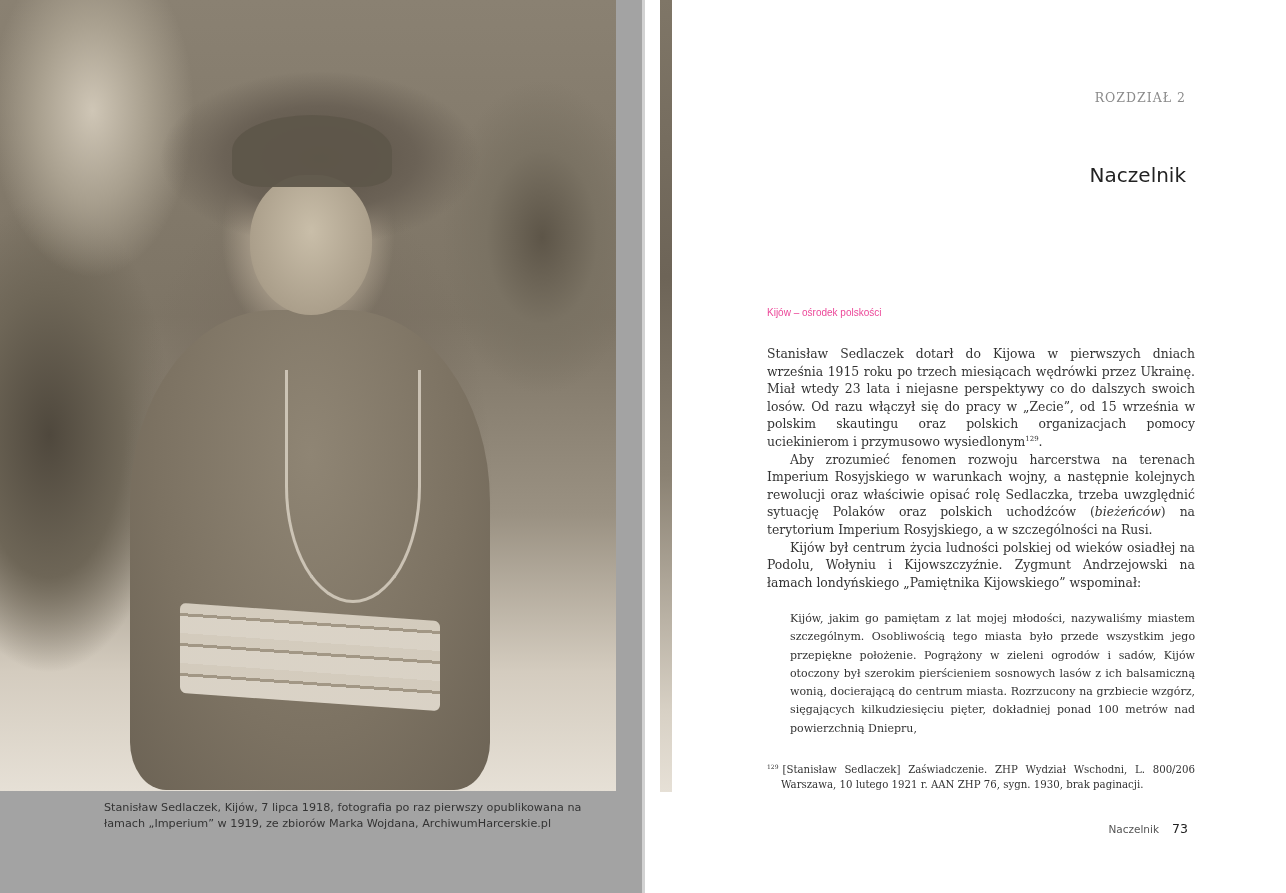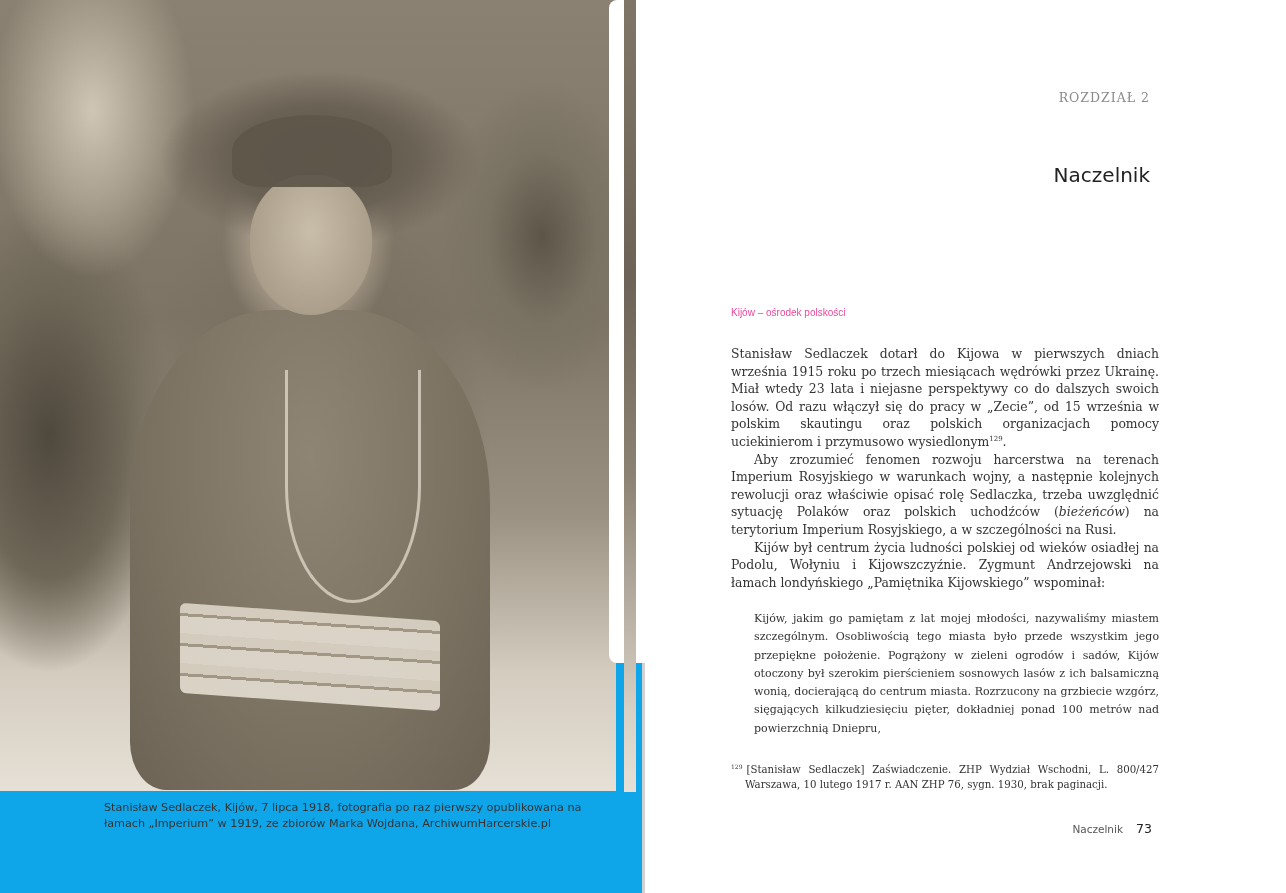--- a/index.html
+++ b/index.html
@@ -1,19 +1,19 @@
 <!DOCTYPE html>
 <html><head>
 <meta charset="utf-8">
 <style>
   html, body { margin: 0; padding: 0; background: #ffffff; }
   body { width: 1286px; height: 893px; position: relative; overflow: hidden; }
 
   
-  .left-page { position: absolute; left: 0; top: 0; width: 643px; height: 893px; background: #0ea5e9; }
+  .left-page { position: absolute; left: 0; top: 0; width: 643px; height: 893px; background: #a3a3a3; }
   .photo {
     position: absolute; left: 0; top: 0; width: 616px; height: 791px; overflow: hidden;
     background:
       radial-gradient(ellipse 26% 11% at 52% 20%, #5a5146 0%, #6b6256 60%, rgba(0,0,0,0) 100%),
       radial-gradient(ellipse 14% 14% at 50% 30%, #c4b8a5 0%, #a89c8a 60%, rgba(0,0,0,0) 100%),
       radial-gradient(ellipse 30% 40% at 50% 62%, #8c8273 0%, #7a7062 55%, rgba(0,0,0,0) 100%),
       radial-gradient(ellipse 22% 28% at 15% 14%, #cfc6b6 0%, #a9a08f 40%, rgba(0,0,0,0) 75%),
       radial-gradient(ellipse 18% 22% at 88% 30%, #5d5548 0%, #7a7263 50%, rgba(0,0,0,0) 90%),
       radial-gradient(ellipse 20% 30% at 8% 55%, #4f483d 0%, #6e6657 60%, rgba(0,0,0,0) 100%),
       linear-gradient(180deg, #8a8172 0%, #7d7465 40%, #9a9182 65%, #d4ccbf 85%, #e6e0d6 100%);
@@ -43,21 +43,21 @@
   }
   .caption {
     position: absolute; left: 104px; top: 800px; width: 480px;
     font-family: "DejaVu Sans", sans-serif; font-size: 11.2px; line-height: 16px; color: #333;
   }
 
   
   .gutter-line { position: absolute; left: 642px; top: 0; width: 3px; height: 893px; background: #d2d2d2; }
 
   
-  .right-page { position: absolute; left: 609px; top: 0; width: 641px; height: 663px; background: #fff; border-radius: 8px; }
+  .right-page { position: absolute; left: 645px; top: 0; width: 641px; height: 663px; background: #fff; border-radius: 8px; }
   .photo-strip {
     position: absolute; left: 15px; top: 0; width: 12px; height: 792px;
     background: linear-gradient(180deg, #7f7667 0%, #6d6457 35%, #8b8273 60%, #d8d1c5 90%, #e6e0d6 100%);
   }
   .chapter-label {
     position: absolute; right: 100px; top: 90px;
     font-family: "DejaVu Serif", serif; font-size: 12.5px; letter-spacing: 1px; color: #8a8a8a;
   }
   .chapter-title {
     position: absolute; right: 100px; top: 163px;
@@ -122,19 +122,19 @@
   <div class="section-heading">Kijów – ośrodek polskości</div>
 
   <div class="body-text">
     <p><span>Stanisław Sedlaczek dotarł do Kijowa w pierwszych dniach września 1915 roku po trzech miesiącach wędrówki przez Ukrainę. Miał wtedy 23 lata i niejasne perspektywy co do dalszych swoich losów. Od razu włączył się do pracy w „Zecie”, od 15 września w polskim skautingu oraz polskich organizacjach pomocy uciekinierom i przymusowo wysiedlonym</span><sup>129</sup><span>.</span></p>
     <p class="indent"><span>Aby zrozumieć fenomen rozwoju harcerstwa na terenach Imperium Rosyjskiego w warunkach wojny, a następnie kolejnych rewolucji oraz właściwie opisać rolę Sedlaczka, trzeba uwzględnić sytuację Polaków oraz polskich uchodźców (</span><em>bieżeńców</em><span>) na terytorium Imperium Rosyjskiego, a w szczególności na Rusi.</span></p>
     <p class="indent">Kijów był centrum życia ludności polskiej od wieków osiadłej na Podolu, Wołyniu i Kijowszczyźnie. Zygmunt Andrzejowski na łamach londyńskiego „Pamiętnika Kijowskiego” wspominał:</p>
   </div>
 
   <div class="quote">Kijów, jakim go pamiętam z lat mojej młodości, nazywaliśmy miastem szczególnym. Osobliwością tego miasta było przede wszystkim jego przepiękne położenie. Pogrążony w zieleni ogrodów i sadów, Kijów otoczony był szerokim pierścieniem sosnowych lasów z ich balsamiczną wonią, docierającą do centrum miasta. Rozrzucony na grzbiecie wzgórz, sięgających kilkudziesięciu pięter, dokładniej ponad 100 metrów nad powierzchnią Dniepru,</div>
 
-  <div class="footnote"><sup>129</sup><span>[Stanisław Sedlaczek] Zaświadczenie. ZHP Wydział Wschodni, L. 800/427 Warszawa, 10 lutego 1917 r. AAN ZHP 76, sygn. 1930, brak paginacji.</span></div>
+  <div class="footnote"><sup>129</sup><span>[Stanisław Sedlaczek] Zaświadczenie. ZHP Wydział Wschodni, L. 800/206 Warszawa, 10 lutego 1921 r. AAN ZHP 76, sygn. 1930, brak paginacji.</span></div>
 
   <div class="running-footer">
     <span class="rf-title">Naczelnik</span>
     <span class="rf-page">73</span>
   </div>
 </div>
 
 </body></html>

